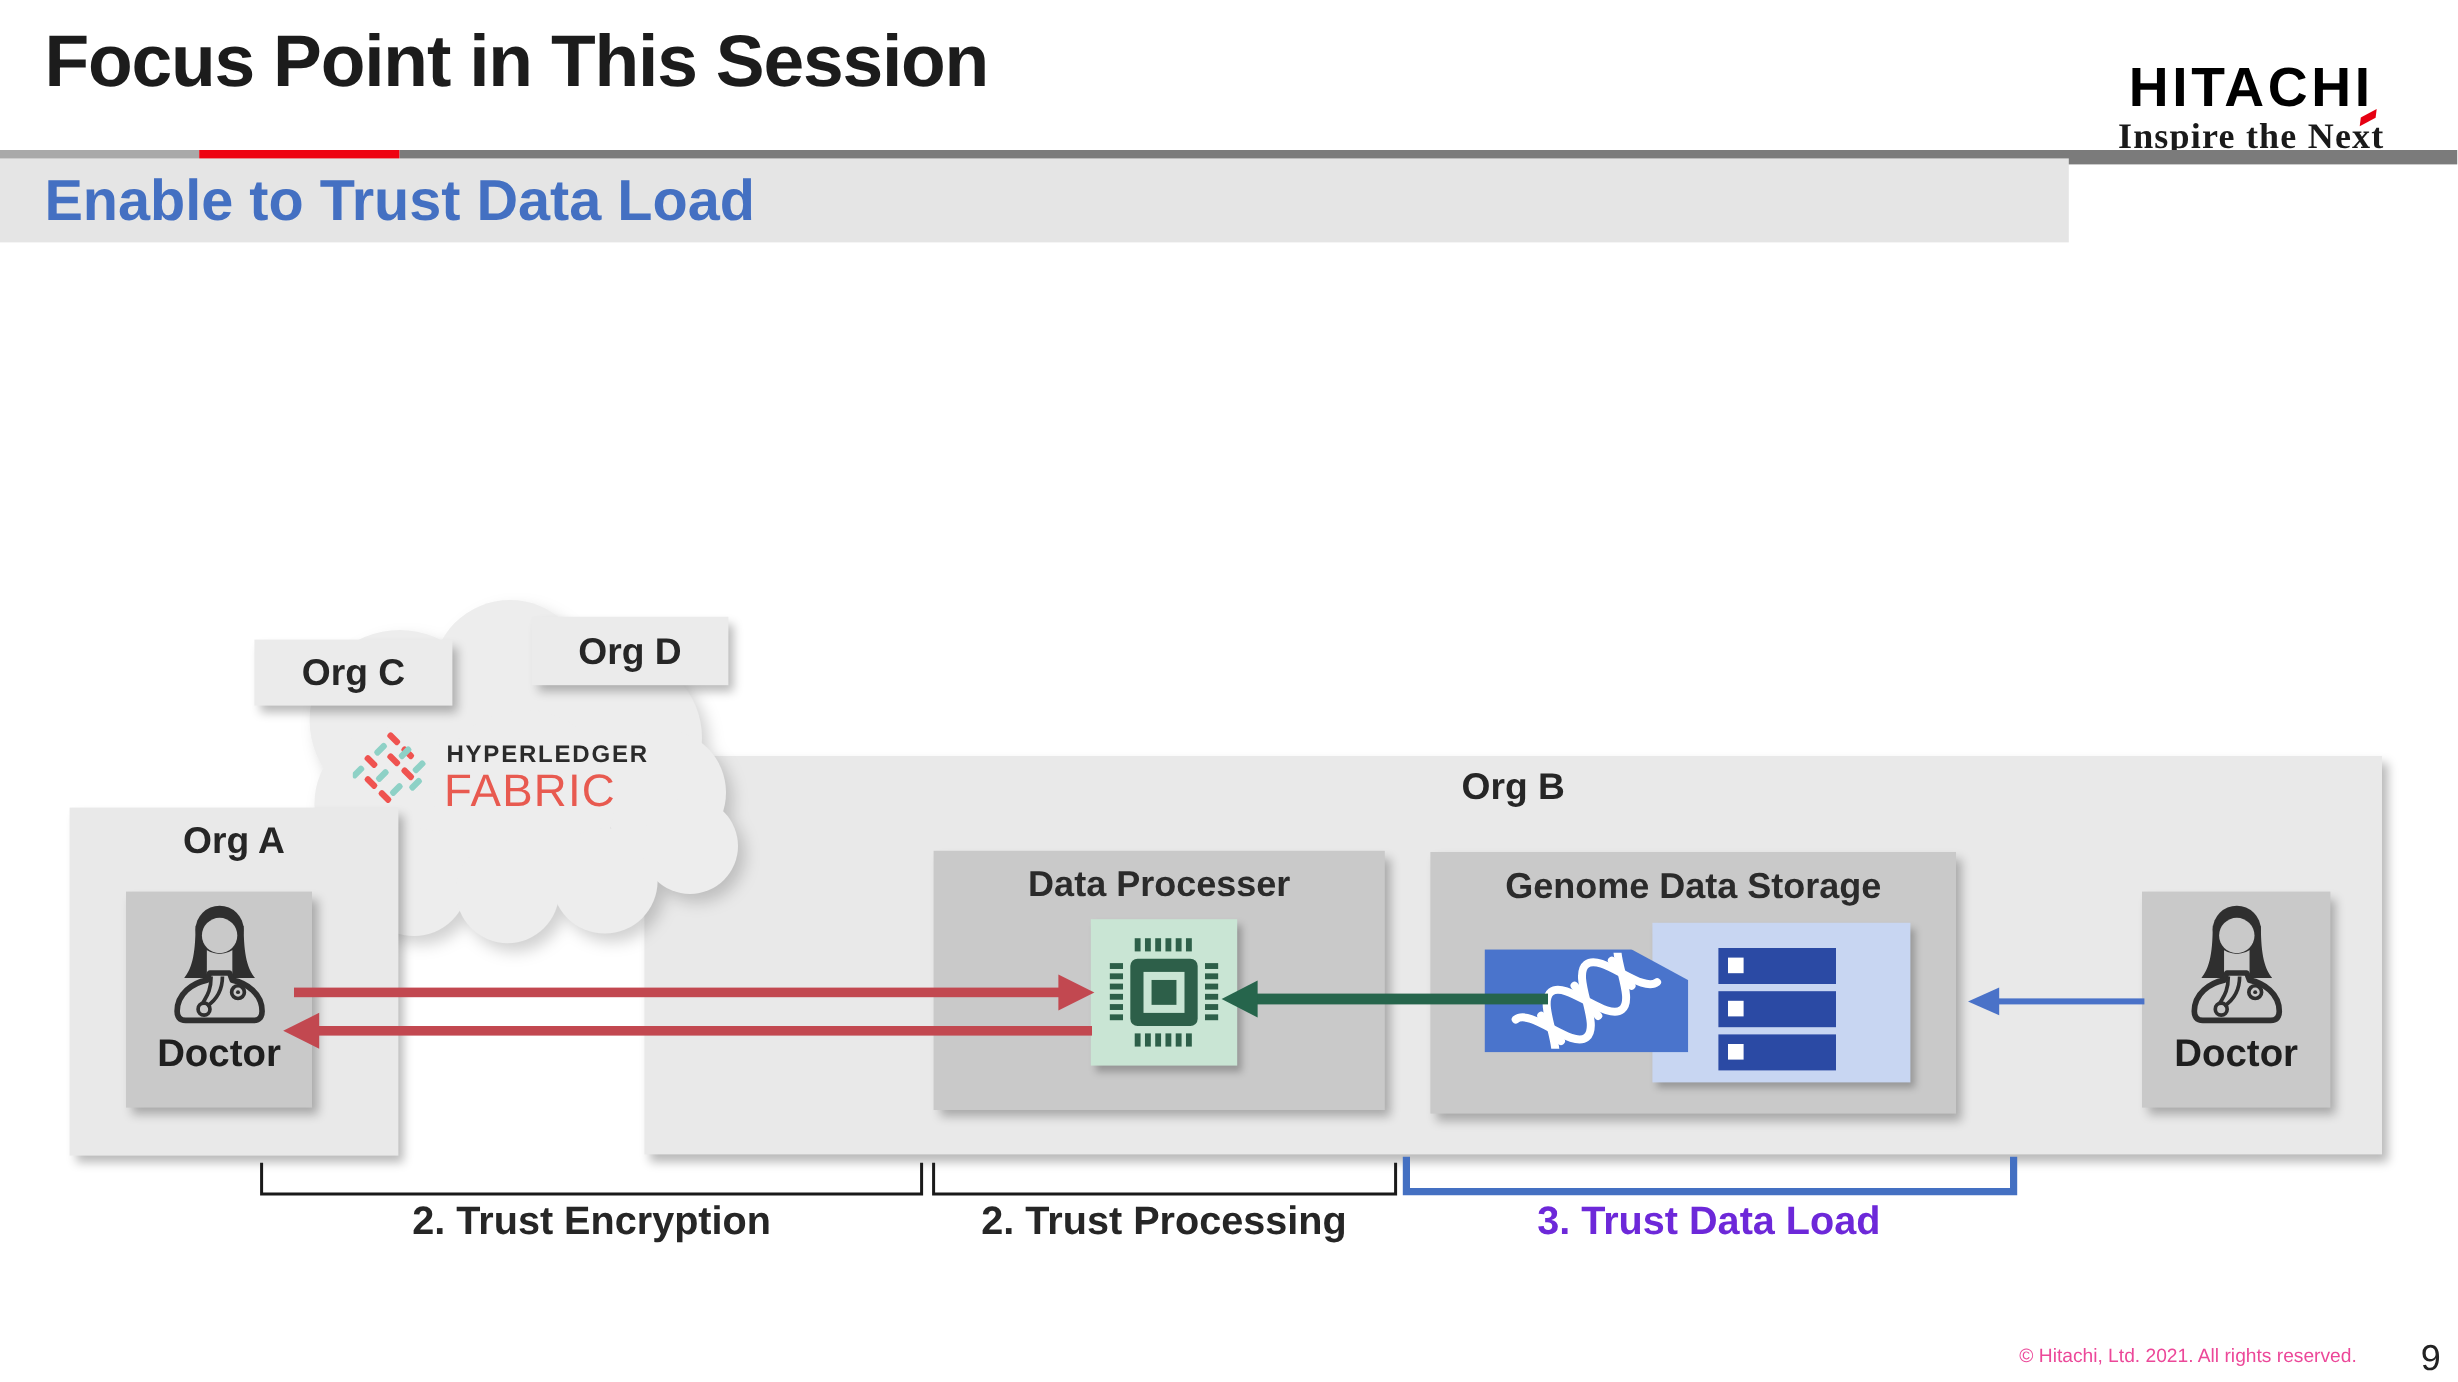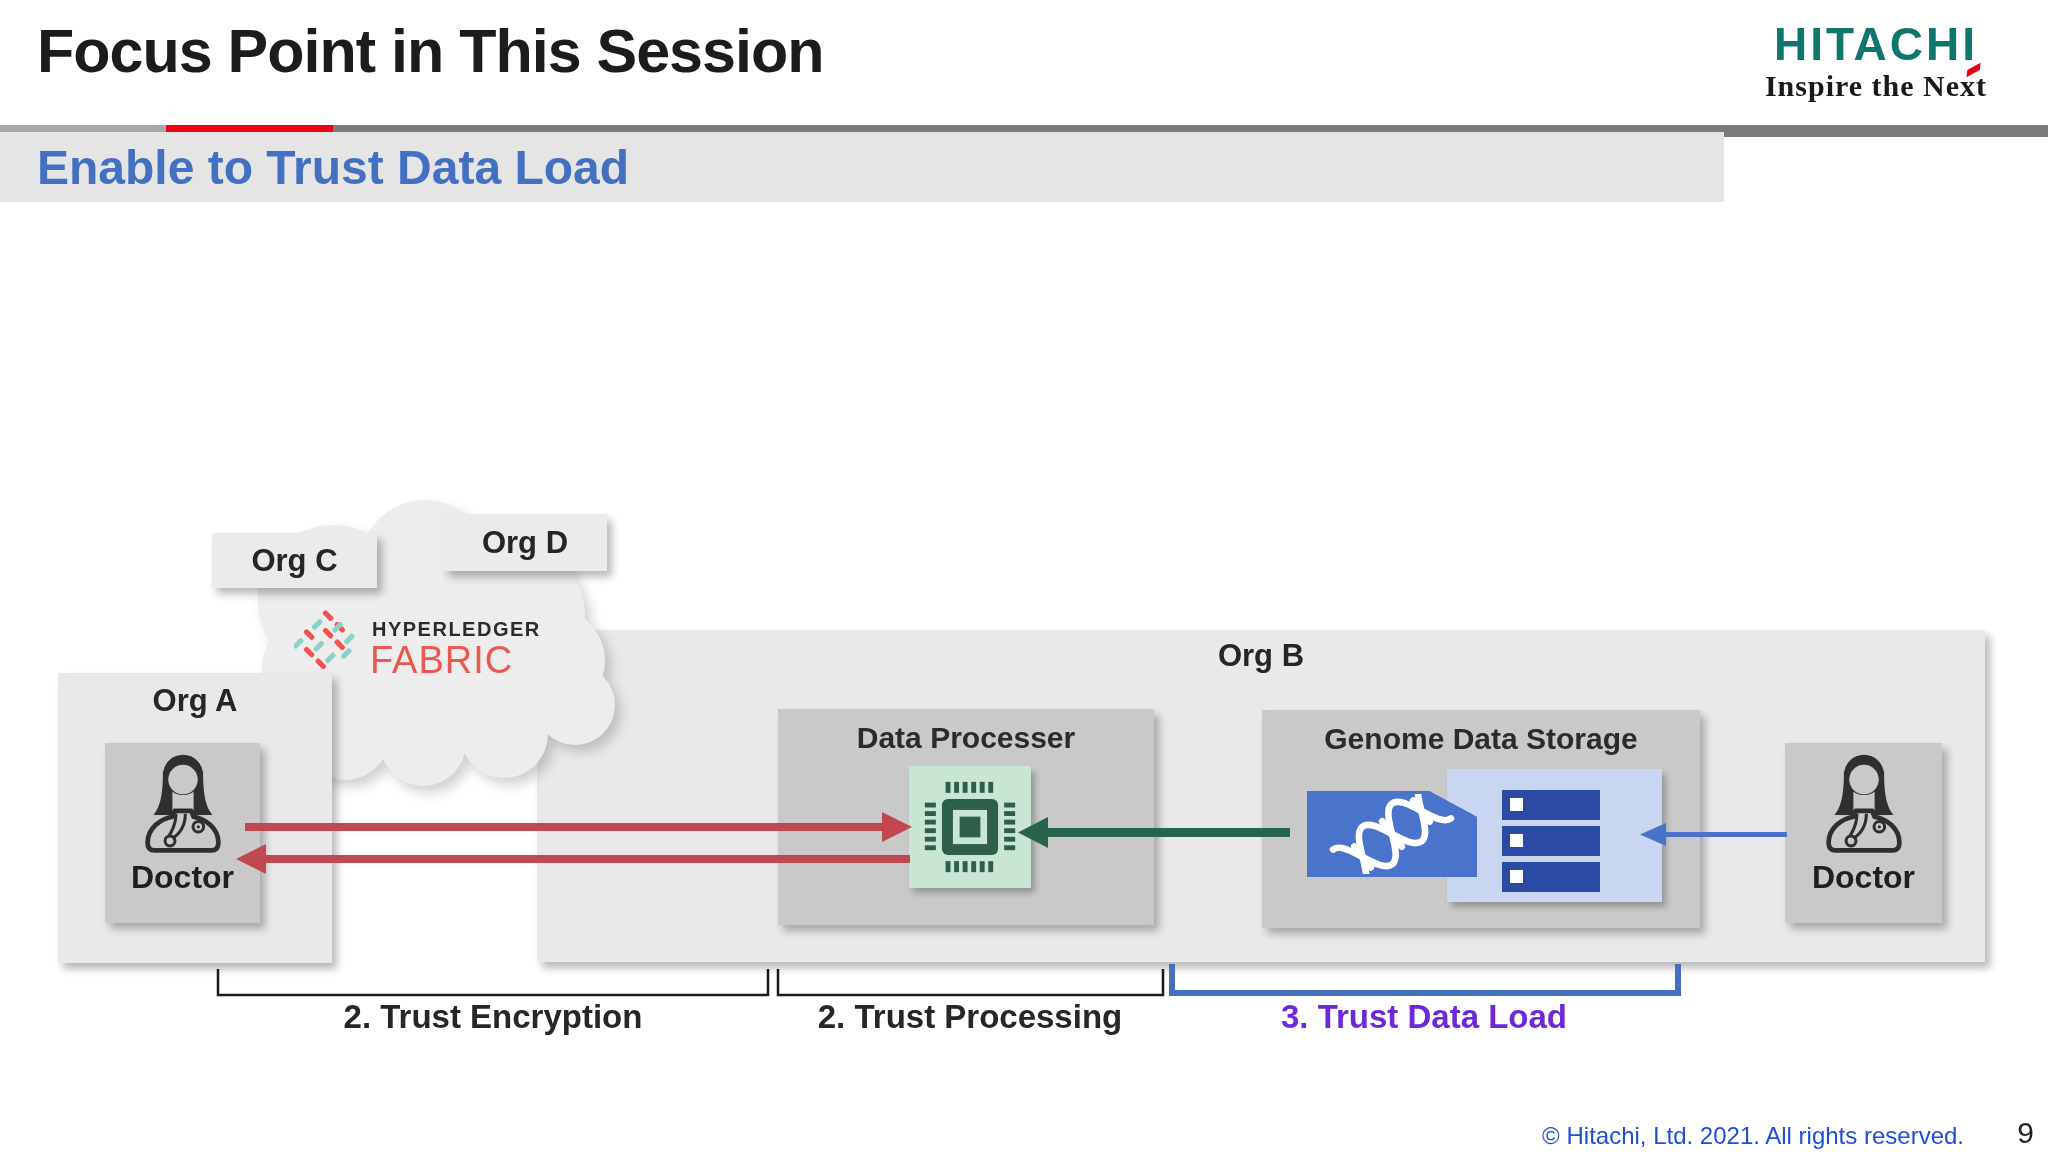--- a/index.html
+++ b/index.html
@@ -1,21 +1,21 @@
 <!DOCTYPE html>
 <html><head>
 <meta charset="utf-8">
 <style>
   html,body{margin:0;padding:0;background:#ffffff;}
   .stage{position:relative;width:2048px;height:1152px;background:#ffffff;overflow:hidden;
          font-family:"Liberation Sans",sans-serif;color:#262626;}
   
   .title{position:absolute;left:37px;top:16px;font-size:61px;font-weight:700;letter-spacing:-1px;color:#1c1c1c;}
   .logo{position:absolute;left:1738px;top:20px;width:276px;text-align:center;}
-  .brand{font-size:46px;font-weight:700;letter-spacing:3px;color:#0f766e;line-height:1.05;}
+  .brand{font-size:46px;font-weight:700;letter-spacing:3px;color:#000000;line-height:1.05;margin-top:28px;}
   .tagline-wrap{position:relative;display:inline-block;margin-top:1px;}
   .tagline{font-family:"Liberation Serif",serif;font-size:30px;font-weight:700;color:#1a1a1a;letter-spacing:1px;}
   .red-accent{position:absolute;right:6px;top:-2px;width:15px;height:6px;background:#e60012;
               transform:rotate(-28deg) skewX(-35deg);}
   .bar{position:absolute;left:0;top:125px;width:2048px;height:12px;}
   .bar .seg1{position:absolute;left:0;top:0;width:166px;height:12px;background:#a9a9a9;}
   .bar .seg2{position:absolute;left:166px;top:0;width:167px;height:12px;background:#ee0211;}
   .bar .seg3{position:absolute;left:333px;top:0;width:1715px;height:12px;background:#7b7b7b;}
   .band{position:absolute;left:0;top:132px;width:1724px;height:70px;background:#e5e5e5;}
   .subtitle{position:absolute;left:37px;top:8px;font-size:48px;font-weight:700;color:#4470c2;}
@@ -46,37 +46,37 @@
            display:flex;flex-direction:column;align-items:center;}
   .doccard.left{left:105px;top:743px;}
   .doccard.right{left:1785px;top:743px;width:157px;}
   .doccard .dlabel{font-size:32px;font-weight:700;color:#1f1f1f;margin-top:-2px;}
   
   .dp{position:absolute;left:778px;top:709px;width:376px;height:216px;background:#c9c9c9;z-index:3;}
   .boxtitle{position:absolute;left:0;right:0;top:12px;font-size:30px;font-weight:700;color:#2b2b2b;text-align:center;}
   .chipbox{position:absolute;left:131px;top:57px;width:122px;height:122px;background:#c9e5d4;
            box-shadow:4px 5px 6px rgba(0,0,0,0.25);}
   
-  .gds{position:absolute;left:1262px;top:710px;width:438px;height:218px;background:#c9c9c9;z-index:3;}
+  .gds{position:absolute;left:1192px;top:710px;width:438px;height:218px;background:#c9c9c9;z-index:3;}
   .panel{position:absolute;left:185px;top:59px;width:215px;height:133px;background:#c8d6f2;
          box-shadow:4px 5px 6px rgba(0,0,0,0.25);}
   .srv{position:absolute;left:55px;width:98px;height:30px;background:#2b4aa4;}
   .srv .cell{position:absolute;left:8px;top:8px;width:13px;height:13px;background:#ffffff;}
   .dnatag{position:absolute;left:45px;top:81px;width:170px;height:86px;background:#4a74cc;
           clip-path:polygon(0 0,72% 0,100% 30%,100% 100%,0 100%);
           display:flex;align-items:center;justify-content:center;}
   
   .overlay{position:absolute;left:0;top:0;z-index:6;pointer-events:none;}
   
   .step{position:absolute;top:998px;width:400px;text-align:center;font-size:33px;font-weight:700;color:#262626;z-index:7;}
   .step.s1{left:293px;}
   .step.s2{left:770px;}
   .step.s3{left:1224px;color:#6d28d9;}
   
-  .copyright{position:absolute;right:84px;top:1122px;font-size:24px;color:#1d4ed8;}
+  .copyright{position:absolute;right:84px;top:1122px;font-size:16px;color:#ec4899;}
   .pagenum{position:absolute;right:14px;top:1116px;font-size:30px;color:#222;}
 </style>
 </head>
 <body>
 
 <div class="stage">
 
   <div class="title">Focus Point in This Session</div>
   <div class="logo">
     <div class="brand">HITACHI</div>

